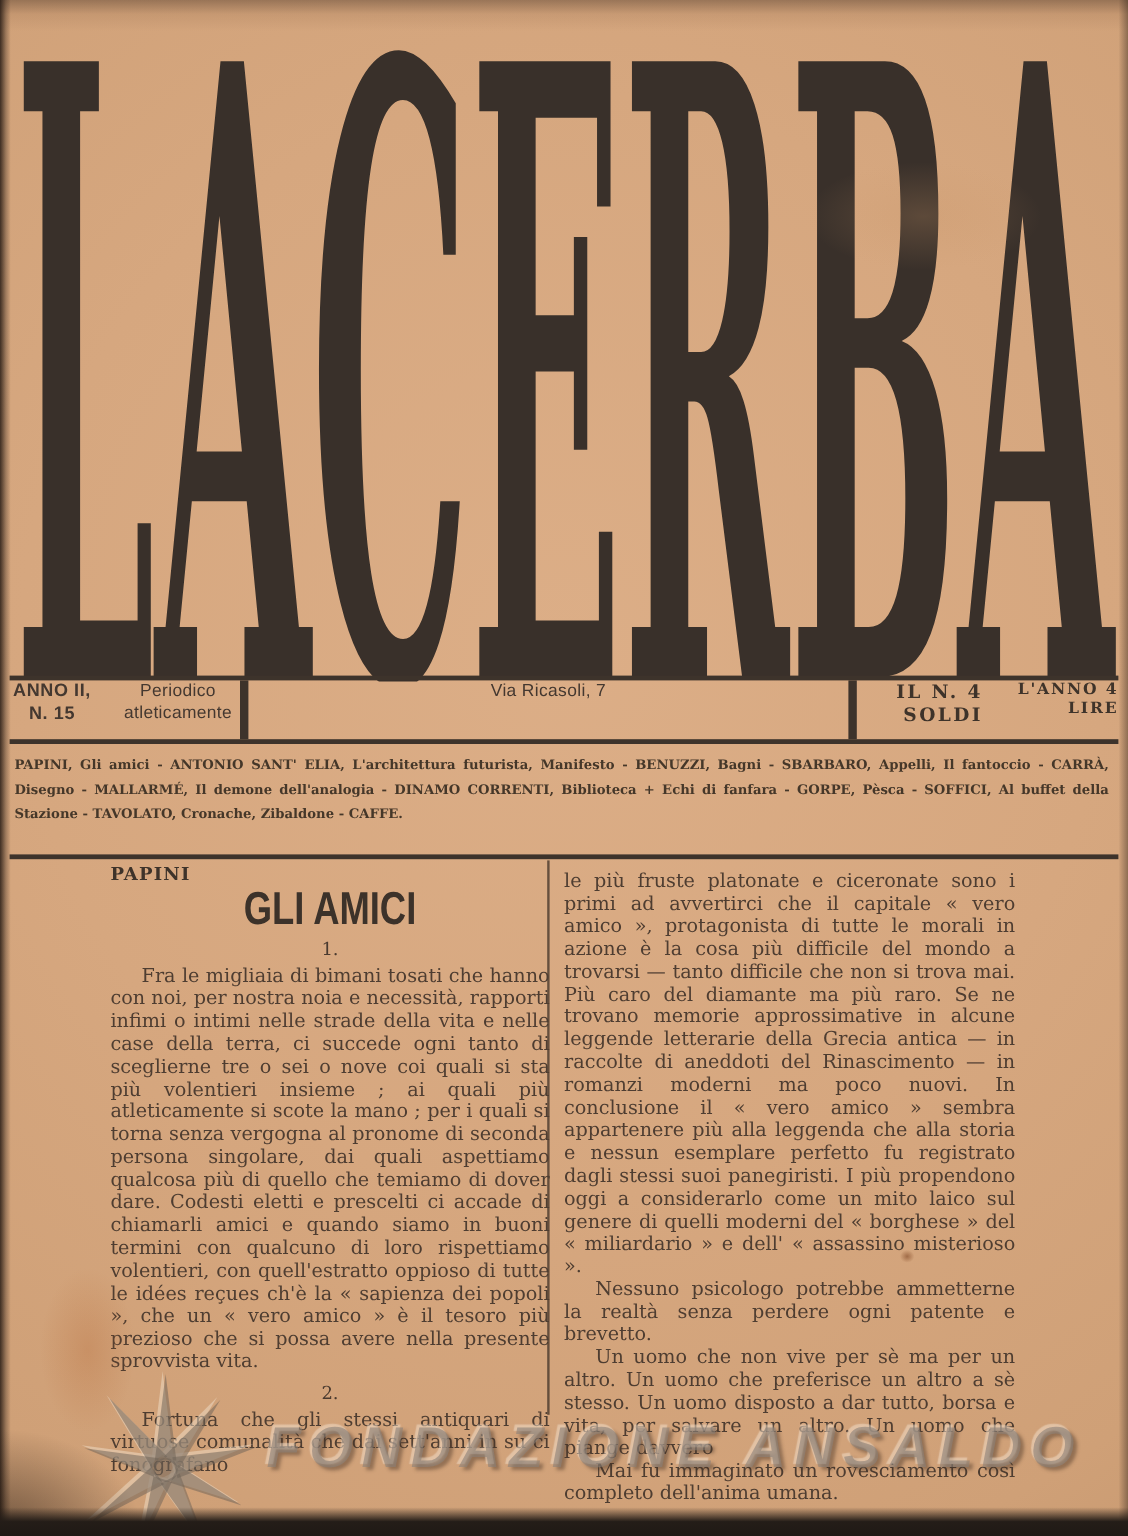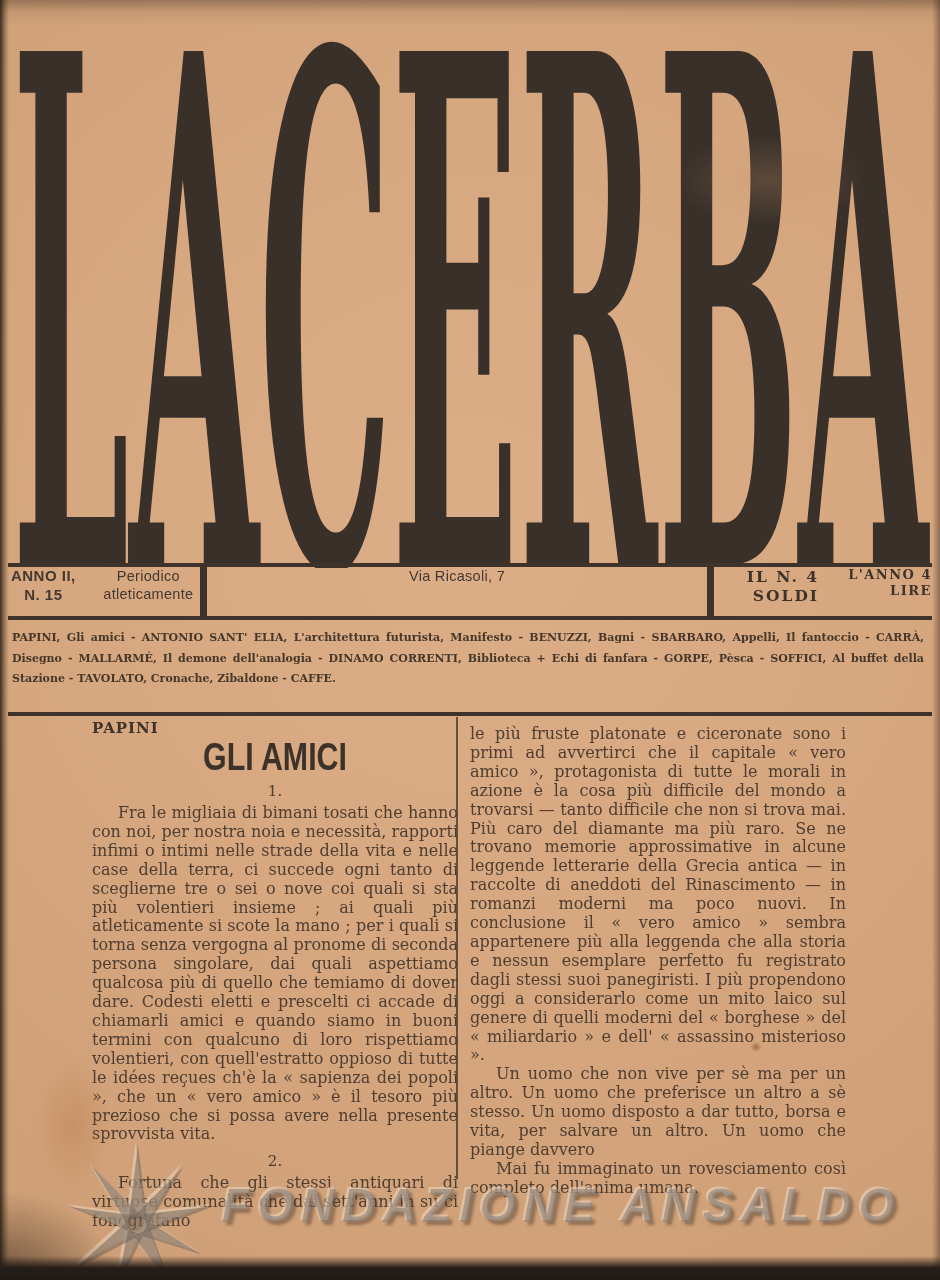--- a/index.html
+++ b/index.html
@@ -121,20 +121,21 @@
       <div class="author">PAPINI</div>
       <div class="headline">GLI AMICI</div>
       <div class="secnum">1.</div>
       <p class="bodytext ind">Fra le migliaia di bimani tosati che hanno con noi, per nostra noia e necessità, rapporti infimi o intimi nelle strade della vita e nelle case della terra, ci succede ogni tanto di sceglierne tre o sei o nove coi quali si sta più volentieri insieme ; ai quali più atleticamente si scote la mano ; per i quali si torna senza vergogna al pronome di seconda persona singolare, dai quali aspettiamo qualcosa più di quello che temiamo di dover dare. Codesti eletti e prescelti ci accade di chiamarli amici e quando siamo in buoni termini con qualcuno di loro rispettiamo volentieri, con quell'estratto oppioso di tutte le idées reçues ch'è la « sapienza dei popoli », che un « vero amico » è il tesoro più prezioso che si possa avere nella presente sprovvista vita.</p>
       <div class="secnum secnum2">2.</div>
       <p class="bodytext ind">Fortuna che gli stessi antiquari di virtuose comunalità che dai sett'anni in su ci fonografano</p>
     </div>
 
     <div class="col-right">
       <p class="bodytext">le più fruste platonate e ciceronate sono i primi ad avvertirci che il capitale « vero amico », protagonista di tutte le morali in azione è la cosa più difficile del mondo a trovarsi — tanto difficile che non si trova mai. Più caro del diamante ma più raro. Se ne trovano memorie approssimative in alcune leggende letterarie della Grecia antica — in raccolte di aneddoti del Rinascimento — in romanzi moderni ma poco nuovi. In conclusione il « vero amico » sembra appartenere più alla leggenda che alla storia e nessun esemplare perfetto fu registrato dagli stessi suoi panegiristi. I più propendono oggi a considerarlo come un mito laico sul genere di quelli moderni del « borghese » del « miliardario » e dell' « assassino misterioso ».</p>
+      <p class="bodytext ind">Nessuno psicologo potrebbe ammetterne la realtà senza perdere ogni patente e brevetto.</p>
       <p class="bodytext ind">Un uomo che non vive per sè ma per un altro. Un uomo che preferisce un altro a sè stesso. Un uomo disposto a dar tutto, borsa e vita, per salvare un altro. Un uomo che piange davvero</p>
       <p class="bodytext ind">Mai fu immaginato un rovesciamento così completo dell'anima umana.</p>
     </div>
   </div>
 
   <div class="watermark">
     <svg class="wm-logo" width="170" height="170" viewBox="0 0 170 170">
       <g transform="translate(83,87)">
         <g fill="rgba(240,221,200,0.5)" transform="translate(-2.5,-2.5)">
           <g>

